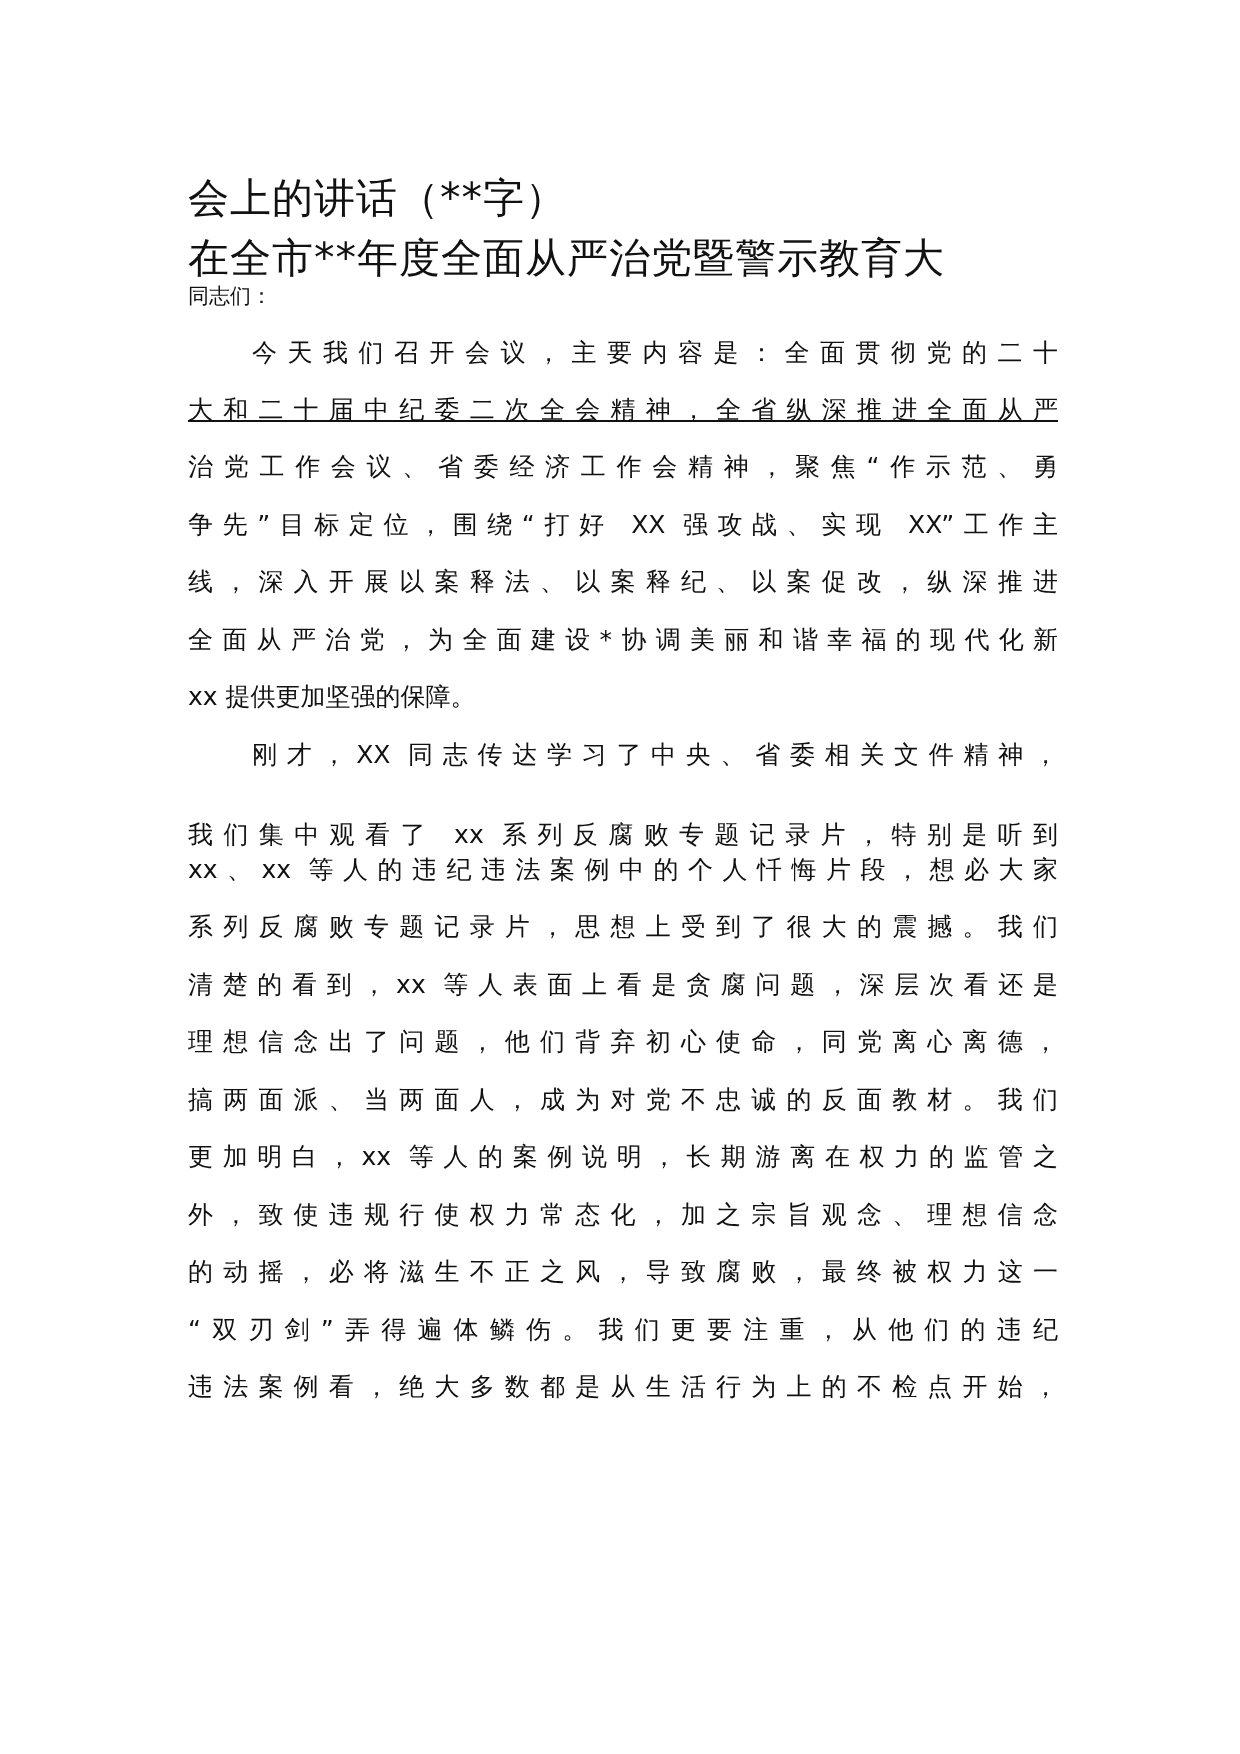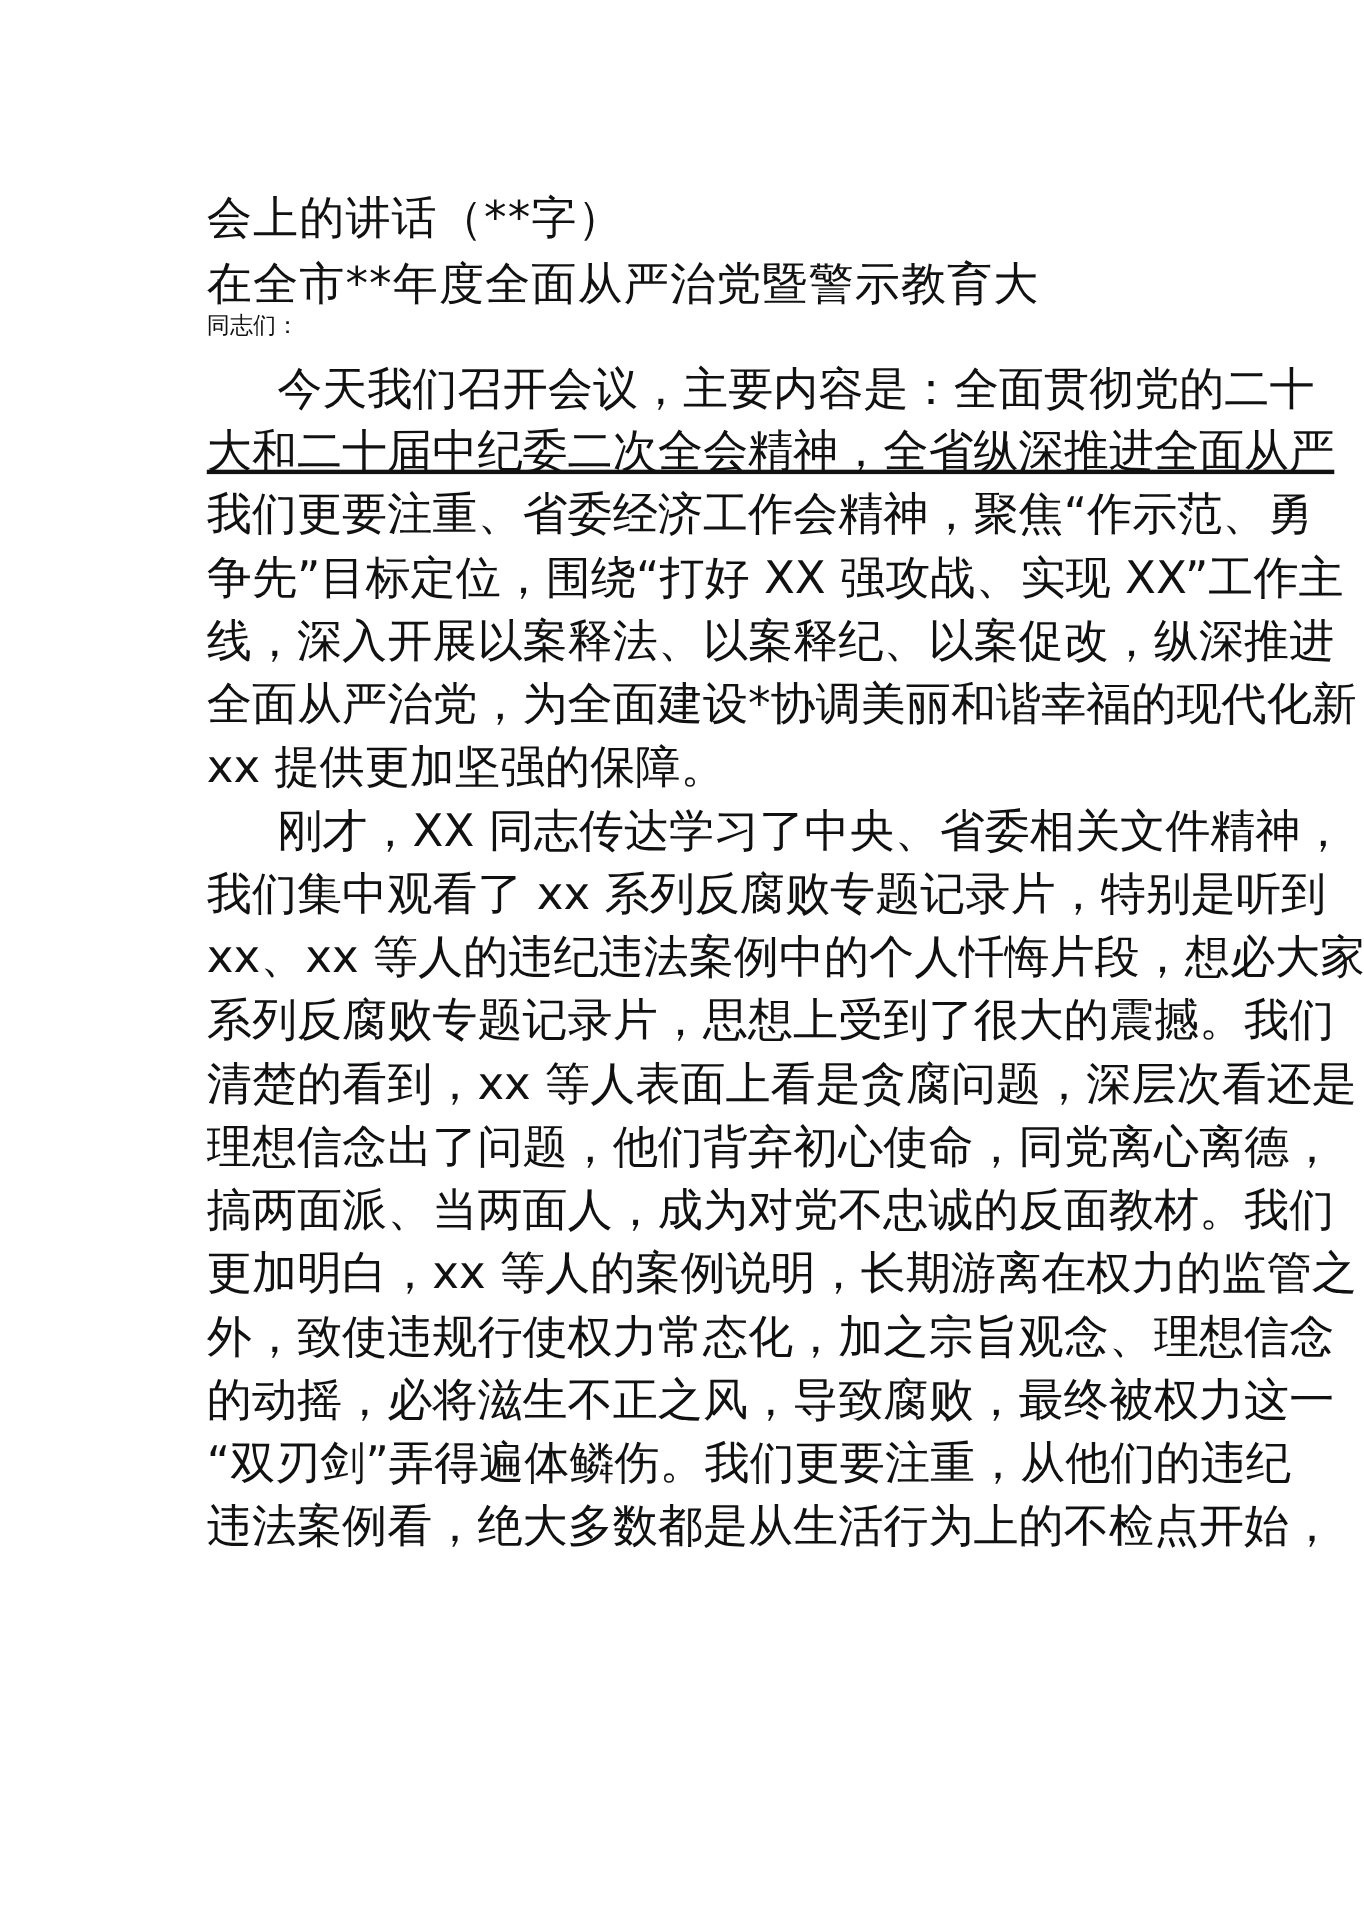--- a/index.html
+++ b/index.html
@@ -42,21 +42,21 @@
       left: 0;
       top: 276px;
       font-size: 21px;
       line-height: 40px;
       white-space: nowrap;
     }
     .body-line {
       position: absolute;
       left: 0;
       width: 870px;
-      font-size: 41px;
+      font-size: 25px;
       line-height: 40px;
       white-space: nowrap;
       text-align: justify;
       text-align-last: justify;
     }
     .body-line.indent {
       padding-left: 64px;
       width: 806px;
     }
     .body-line.last {
@@ -70,30 +70,30 @@
   <h1 class="title">
     <span class="title-line">会上的讲话（**字）</span>
     <span class="title-line">在全市**年度全面从严治党暨警示教育大</span>
   </h1>
 
   <div class="salutation">同志们：</div>
 
   <div>
     <div class="body-line indent" style="top:333px;">今天我们召开会议，主要内容是：全面贯彻党的二十</div>
     <div class="body-line" style="top:390px;text-decoration:underline;">大和二十届中纪委二次全会精神，全省纵深推进全面从严</div>
-    <div class="body-line" style="top:447px;">我们更要注重、省委经济工作会精神，聚焦“作示范、勇</div>
+    <div class="body-line" style="top:447px;">治党工作会议、省委经济工作会精神，聚焦“作示范、勇</div>
     <div class="body-line" style="top:505px;">争先”目标定位，围绕“打好 XX 强攻战、实现 XX”工作主</div>
     <div class="body-line" style="top:562px;">线，深入开展以案释法、以案释纪、以案促改，纵深推进</div>
     <div class="body-line" style="top:620px;">全面从严治党，为全面建设*协调美丽和谐幸福的现代化新</div>
     <div class="body-line last" style="top:677px;">xx 提供更加坚强的保障。</div>
   </div>
 
   <div>
     <div class="body-line indent" style="top:735px;">刚才，XX 同志传达学习了中央、省委相关文件精神，</div>
-    <div class="body-line" style="top:792px;">我们集中观看了 xx 系列反腐败专题记录片，特别是听到</div>
+    <div class="body-line" style="top:815px;">我们集中观看了 xx 系列反腐败专题记录片，特别是听到</div>
     <div class="body-line" style="top:850px;">xx、xx 等人的违纪违法案例中的个人忏悔片段，想必大家</div>
     <div class="body-line" style="top:907px;">系列反腐败专题记录片，思想上受到了很大的震撼。我们</div>
     <div class="body-line" style="top:965px;">清楚的看到，xx 等人表面上看是贪腐问题，深层次看还是</div>
     <div class="body-line" style="top:1022px;">理想信念出了问题，他们背弃初心使命，同党离心离德，</div>
     <div class="body-line" style="top:1080px;">搞两面派、当两面人，成为对党不忠诚的反面教材。我们</div>
     <div class="body-line" style="top:1137px;">更加明白，xx 等人的案例说明，长期游离在权力的监管之</div>
     <div class="body-line" style="top:1195px;">外，致使违规行使权力常态化，加之宗旨观念、理想信念</div>
     <div class="body-line" style="top:1252px;">的动摇，必将滋生不正之风，导致腐败，最终被权力这一</div>
     <div class="body-line" style="top:1310px;">“双刃剑”弄得遍体鳞伤。我们更要注重，从他们的违纪</div>
     <div class="body-line" style="top:1367px;">违法案例看，绝大多数都是从生活行为上的不检点开始，</div>

